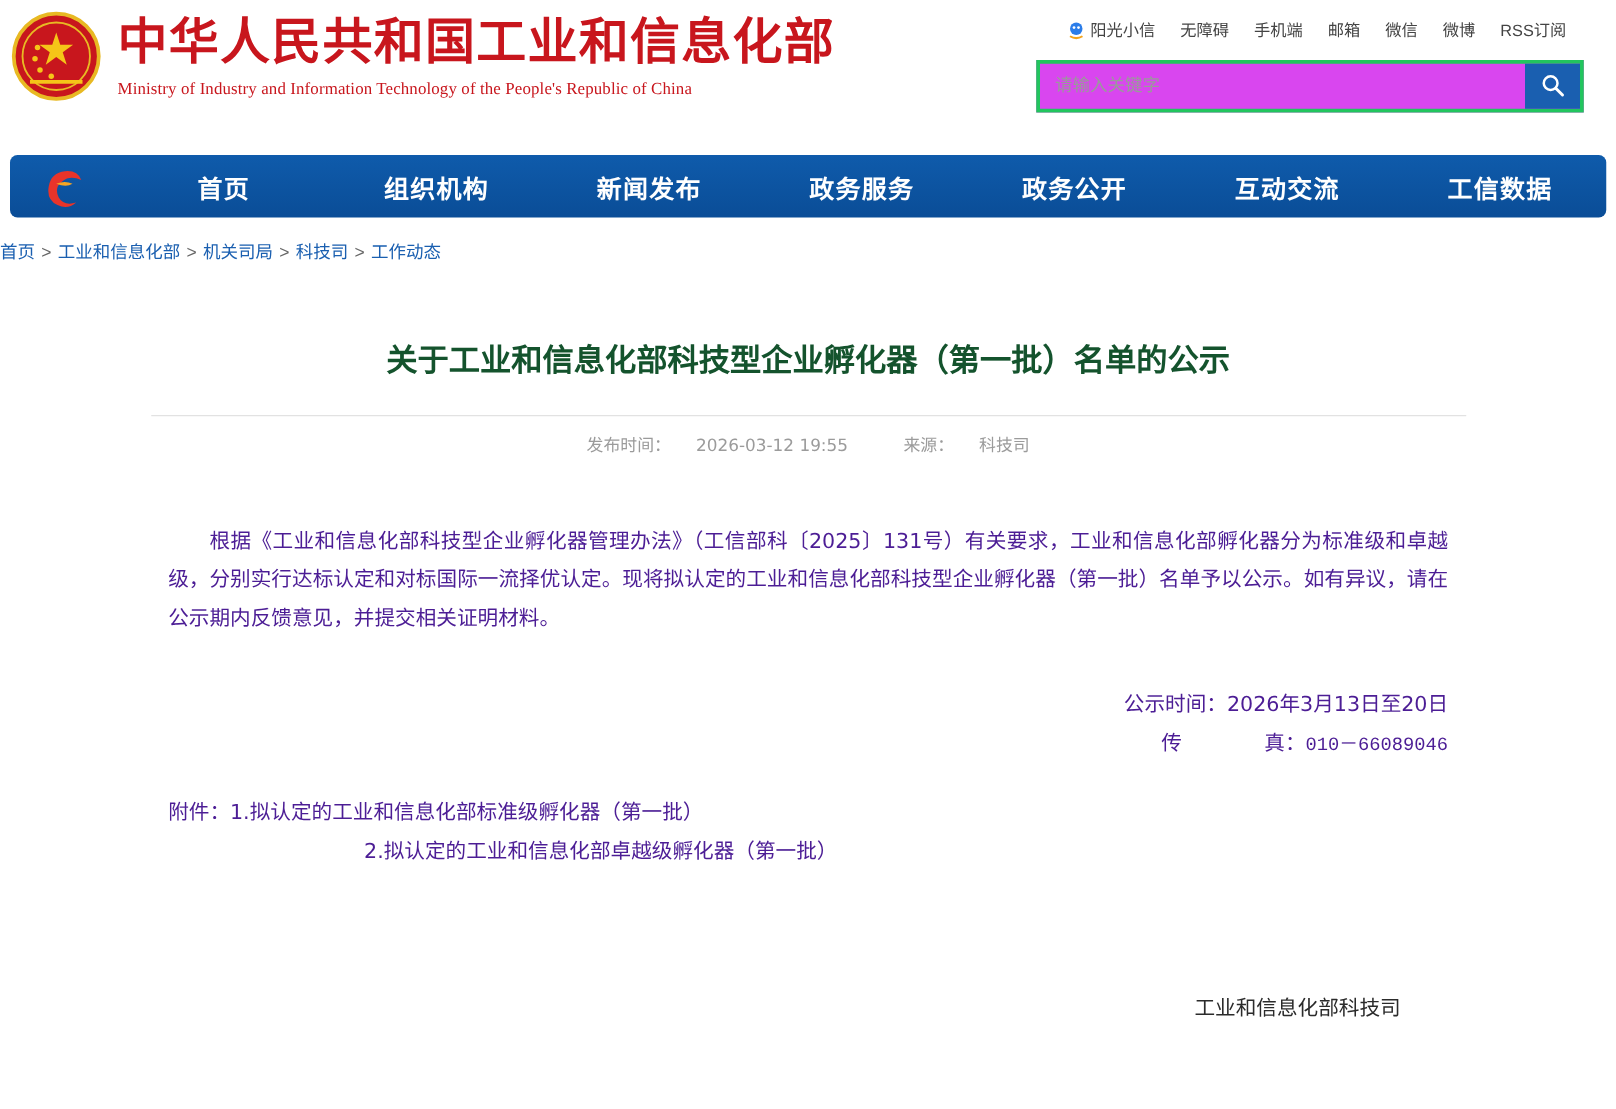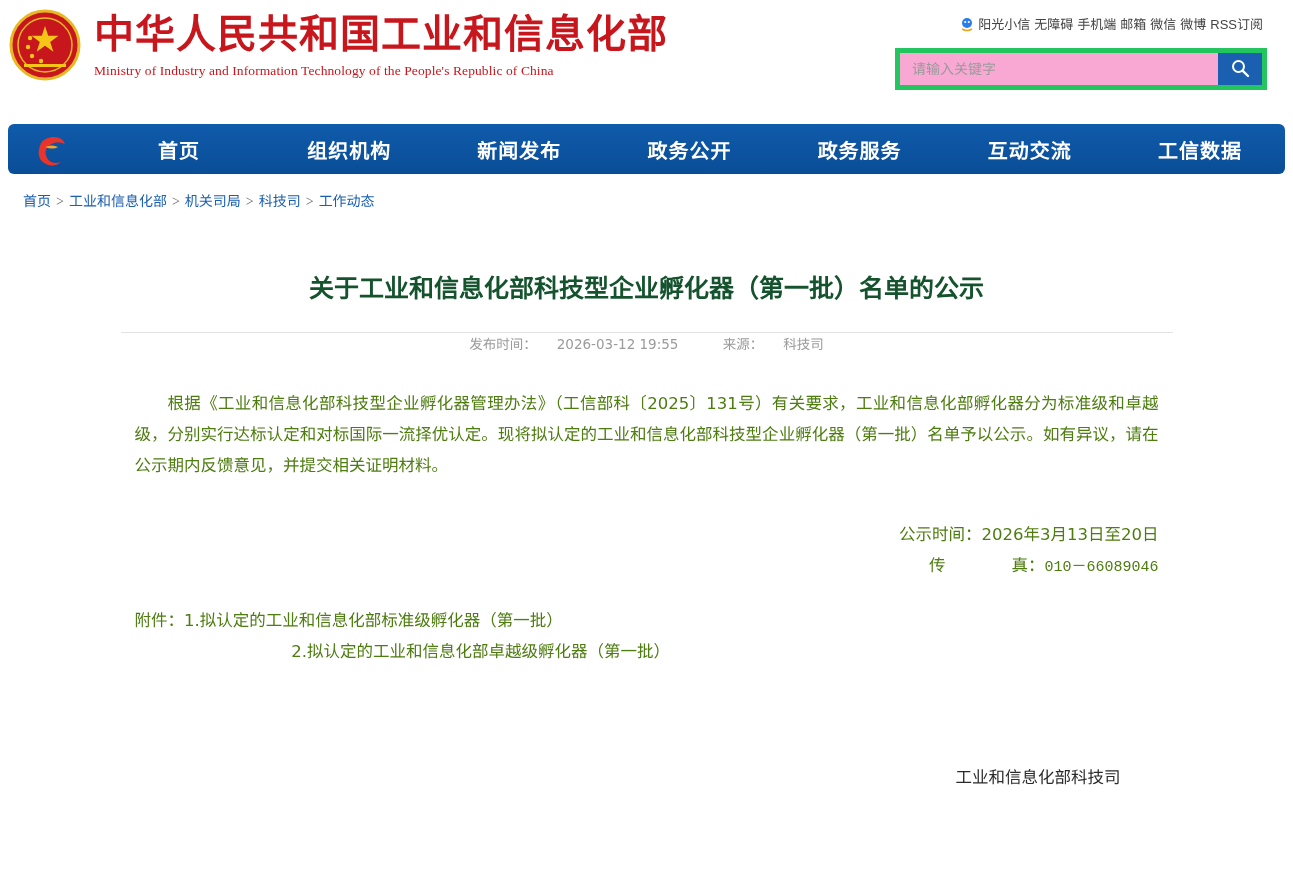--- a/index.html
+++ b/index.html
@@ -46,48 +46,48 @@
     font-family: "Liberation Serif", serif;
     font-size: 13.5px;
     color: #c8161d;
     letter-spacing: 0.1px;
     margin-top: 4px;
     white-space: nowrap;
   }
 
   .toplinks {
     position: absolute;
-    right: 30px; top: 14px;
+    right: 40px; top: 14px;
     display: flex;
     align-items: center;
     font-size: 13px;
     color: #444;
   }
   .toplinks .tl-item {
-    margin-left: 4px;
+    margin-left: 20px;
     color: #444;
     text-decoration: none;
     white-space: nowrap;
   }
   .toplinks .tl-item:first-child { margin-left: 0; }
   .sun-icon {
     display: inline-block;
     width: 16px; height: 16px;
     vertical-align: -3px;
     margin-right: 3px;
   }
 
   .searchbox {
     position: absolute;
     right: 26px; top: 48px;
-    width: 372px; height: 42px;
-    border: 5px solid #22c55e;
+    width: 438px; height: 42px;
+    border: 3px solid #22c55e;
     display: flex;
     align-items: stretch;
-    background: #f9a8d4;
+    background: #d946ef;
   }
   .searchbox input {
     flex: 1;
     border: none;
     outline: none;
     padding: 0 12px;
     font-size: 14px;
     color: #333;
     font-family: "DejaVu Sans", sans-serif;
     background: transparent;
@@ -129,24 +129,24 @@
     font-size: 20px;
     font-weight: bold;
     color: #fff;
     letter-spacing: 1px;
     text-decoration: none;
     cursor: pointer;
   }
 
   
   .breadcrumb {
-    margin: 16px 0 0 23px;
+    margin: 16px 0 0 0;
     font-size: 14px;
     color: #1a5fb0;
-    font-family: Liberation Serif, serif;
+    font-family: Liberation Sans, sans-serif;
   }
   .breadcrumb a { color: #1a5fb0; text-decoration: none; }
   .breadcrumb .sep { color: #666; margin: 0 5px; }
   .breadcrumb .cur { color: #1a5fb0; }
 
   
   .article {
     width: 1052px;
     margin: 0 auto;
     padding-top: 44px;
@@ -155,34 +155,34 @@
     text-align: center;
     font-family: "DejaVu Sans", sans-serif;
     font-size: 25px;
     font-weight: bold;
     color: #14532d;
     line-height: 1.4;
   }
   .art-meta-line {
     margin-top: 26px;
     border-top: 1px solid #e2e2e2;
-    padding-top: 0;
+    padding-top: 12px;
     text-align: center;
     font-family: "DejaVu Sans", sans-serif;
     font-size: 13.5px;
     color: #9b9b9b;
   }
   .art-meta-line span { margin: 0 10px; }
 
   .art-body {
-    margin-top: 35px;
+    margin-top: 52px;
     font-family: "DejaVu Sans", "Liberation Serif", serif;
     font-size: 16.5px;
     line-height: 31px;
-    color: #4d7c0f;
+    color: #4c1d95;
     padding: 0 14px;
   }
   .p-indent { text-indent: 2em; text-align: justify; }
   .block-gap { height: 22px; }
   .info-line { white-space: pre; text-align: right; }
   .mono { font-family: "Liberation Mono", "DejaVu Sans Mono", monospace; font-size: 15px; }
   .attach { margin-top: 0; }
   .attach-sub { padding-left: 9.5em; }
 
   .sign {
@@ -255,22 +255,22 @@
   <nav class="nav">
     <div class="nav-logo">
       <svg width="40" height="36" viewBox="0 0 40 36" aria-hidden="true">
         <path d="M8 18 q2-11 13-12 10-1 13 7 -9-4-15 1 -7 5 -3 13 4 7 14 4 -7 6 -15 2 -9-4 -7-15z" fill="#e8342a"></path>
         <path d="M14 16 q7-3 13 0 -5 3 -13 0z" fill="#f6a623"></path>
       </svg>
     </div>
     <a class="nav-item" href="#">首页</a>
     <a class="nav-item" href="#">组织机构</a>
     <a class="nav-item" href="#">新闻发布</a>
+    <a class="nav-item" href="#">政务服务</a>
     <a class="nav-item" href="#">政务公开</a>
-    <a class="nav-item" href="#">政务服务</a>
     <a class="nav-item" href="#">互动交流</a>
     <a class="nav-item" href="#">工信数据</a>
   </nav>
 </div>
 
 <div class="breadcrumb">
   <a href="#">首页</a><span class="sep">&gt;</span><a href="#">工业和信息化部</a><span class="sep">&gt;</span><a href="#">机关司局</a><span class="sep">&gt;</span><a href="#">科技司</a><span class="sep">&gt;</span><span class="cur">工作动态</span>
 </div>
 
 <div class="article">

